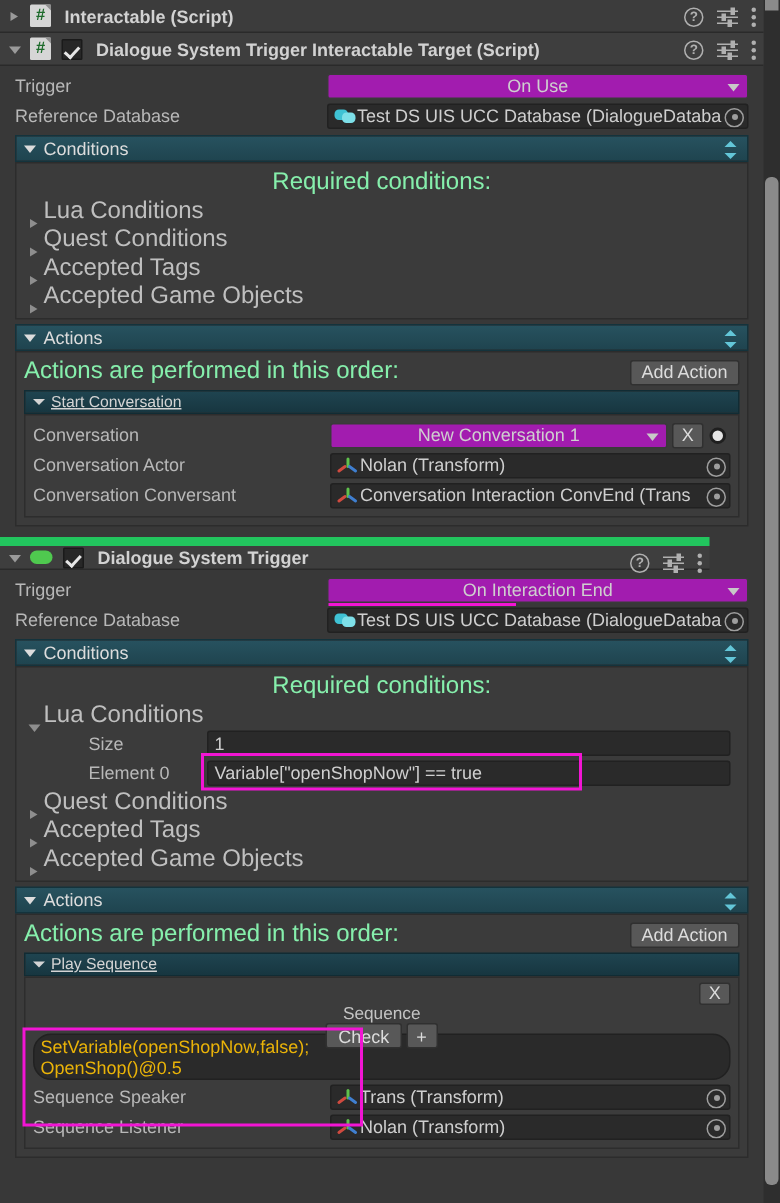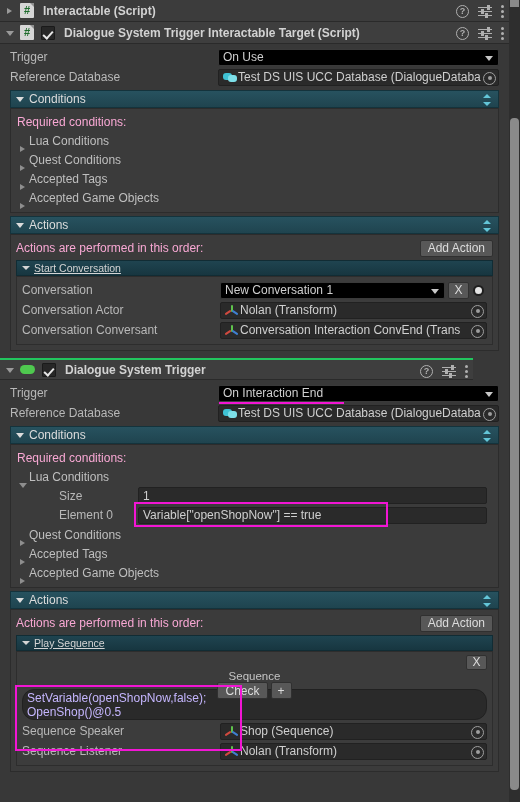--- a/index.html
+++ b/index.html
@@ -115,21 +115,21 @@
   .row .lbl { color: #b8b8b8; font-size: 12px; white-space: nowrap; }
   .lbl-w { width: 208px; flex: 0 0 208px; }
 
   .field {
     flex: 1 1 auto; height: 17px; background: #2a2a2a;
     border: 1px solid #212121; border-radius: 2px;
     display: flex; align-items: center; padding: 0 4px;
     font-size: 12px; color: #cfcfcf; overflow: hidden; white-space: nowrap;
     position: relative;
   }
-  .field.popup { background: #000000; border-color: #3a3a3a; }
+  .field.popup { background: #a21caf; border-color: #3a3a3a; justify-content: center; }
   .caret {
     position: absolute; right: 5px; top: 6px;
     border-left: 4.5px solid transparent;
     border-right: 4.5px solid transparent;
     border-top: 5px solid #c8c8c8;
   }
   .objpick {
     position: absolute; right: 2px; top: 2px;
     width: 13px; height: 13px; border-radius: 50%;
     border: 1.5px solid #9e9e9e;
@@ -173,37 +173,37 @@
   .updown i:nth-child(2){
     bottom:0; border-left:4.5px solid transparent; border-right:4.5px solid transparent;
     border-top:4.5px solid #63c6d8;
   }
 
   .panel {
     border: 1px solid #2c2c2c; background: #3b3b3b;
     padding: 4px 6px 5px 6px;
   }
 
-  .sub-row { display: flex; align-items: center; height: 19px; font-size: 12px; color: #bfbfbf; }
+  .sub-row { display: flex; align-items: center; height: 19px; font-size: 16px; color: #bfbfbf; }
   .arrow-r {
     width: 12px; flex: 0 0 12px; position: relative;
   }
   .arrow-r::after {
     content:""; position:absolute; left:3px; top:5px;
     border-left: 5px solid #8e8e8e;
     border-top: 3.6px solid transparent; border-bottom: 3.6px solid transparent;
   }
   .arrow-d { width: 12px; flex: 0 0 12px; position: relative; }
   .arrow-d::after {
     content:""; position:absolute; left:2px; top:6px;
     border-left: 4.2px solid transparent; border-right: 4.2px solid transparent;
     border-top: 5px solid #8e8e8e;
   }
 
-  .note { font-size: 12px; color: #f9a8d4; height: 18px; line-height: 18px; }
+  .note { font-size: 16px; color: #86efac; height: 18px; line-height: 18px; text-align: center; }
 
   .btn {
     background: #585858; border: 1px solid #303030; border-radius: 2px;
     color: #dcdcdc; font-size: 12px; height: 17px;
     display: flex; align-items: center; justify-content: center;
     padding: 0 7px; white-space: nowrap;
   }
 
   .act-bar {
     height: 16px; background: linear-gradient(#1f4450,#173640);
@@ -228,21 +228,21 @@
 
   .scrollbar {
     position: absolute; right: 1px; width: 9px;
     background: #8a8a8a; border-radius: 4px;
   }
   .scroll-track { position:absolute; right:0; top:0; width:11px; height:802px; background:#2e2e2e; }
   .scroll-top-btn { position:absolute; right:1px; top:0px; width:9px; height:7px; background:#8a8a8a; }
 
   .seq-area {
     background: #2a2a2a; border:1px solid #212121; border-radius:12px;
-    font-size: 12px; color: #c4b5fd; padding: 1px 4px; line-height: 14px;
+    font-size: 12px; color: #eab308; padding: 1px 4px; line-height: 14px;
   }
 </style>
 </head>
 <body>
 
 <div class="root">
 
   <div class="scroll-track"></div>
   <div class="scroll-top-btn"></div>
   <div class="scrollbar" style="top:118px;height:672px;"></div>
@@ -389,21 +389,21 @@
                 <i></i>
               </span>
             <span>Conversation Interaction ConvEnd (Trans</span>
             <span class="objpick"></span>
           </span>
         </div>
       </div>
     </div>
   </div>
 
-  <div class="comp-header" style="width:473px;border-top:2px solid #22c55e;">
+  <div class="comp-header" style="width:473px;border-top:6px solid #22c55e;">
     <span class="foldout open"></span>
     <span class="pill-icon"></span>
     <span class="chk"></span>
     <span class="comp-title">Dialogue System Trigger</span>
     <span class="hdr-icons">
       <span class="ico-help">?</span>
       <span class="ico-preset">
           <i></i>
           <i></i>
           <i></i>
@@ -517,21 +517,21 @@
         </div>
 
         <div class="row" style="margin-top:1px;">
           <span class="lbl" style="width:198px;flex:0 0 198px;">Sequence Speaker</span>
           <span class="field">
             <span class="tf-icon">
                 <i></i>
                 <i></i>
                 <i></i>
               </span>
-            <span>Shop (Sequence)</span>
+            <span>Trans (Transform)</span>
             <span class="objpick"></span>
           </span>
         </div>
         <div class="row">
           <span class="lbl" style="width:198px;flex:0 0 198px;">Sequence Listener</span>
           <span class="field">
             <span class="tf-icon">
                 <i></i>
                 <i></i>
                 <i></i>

